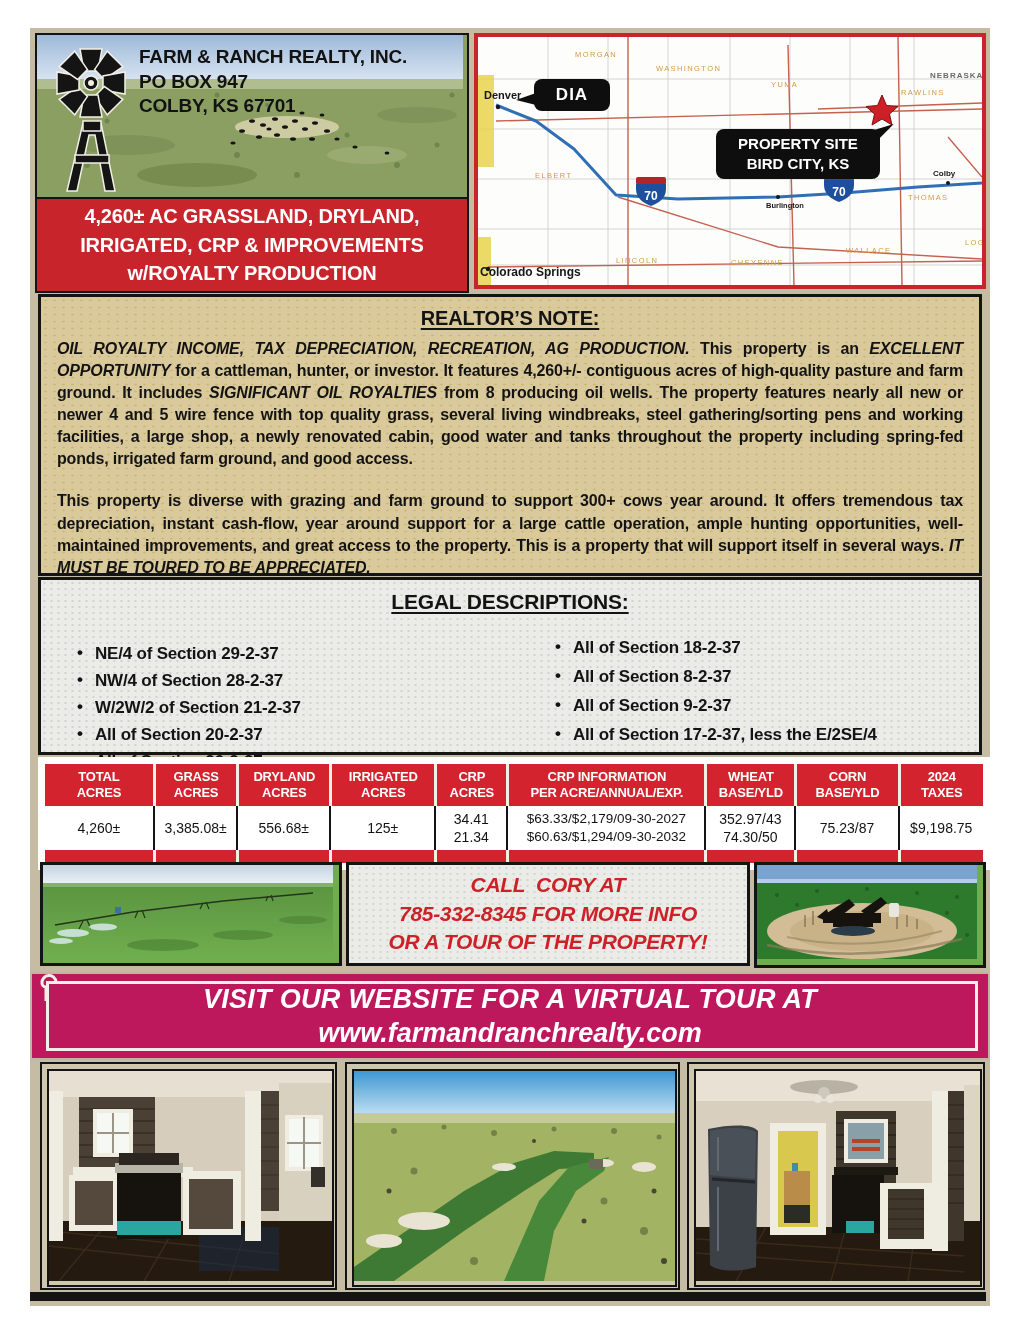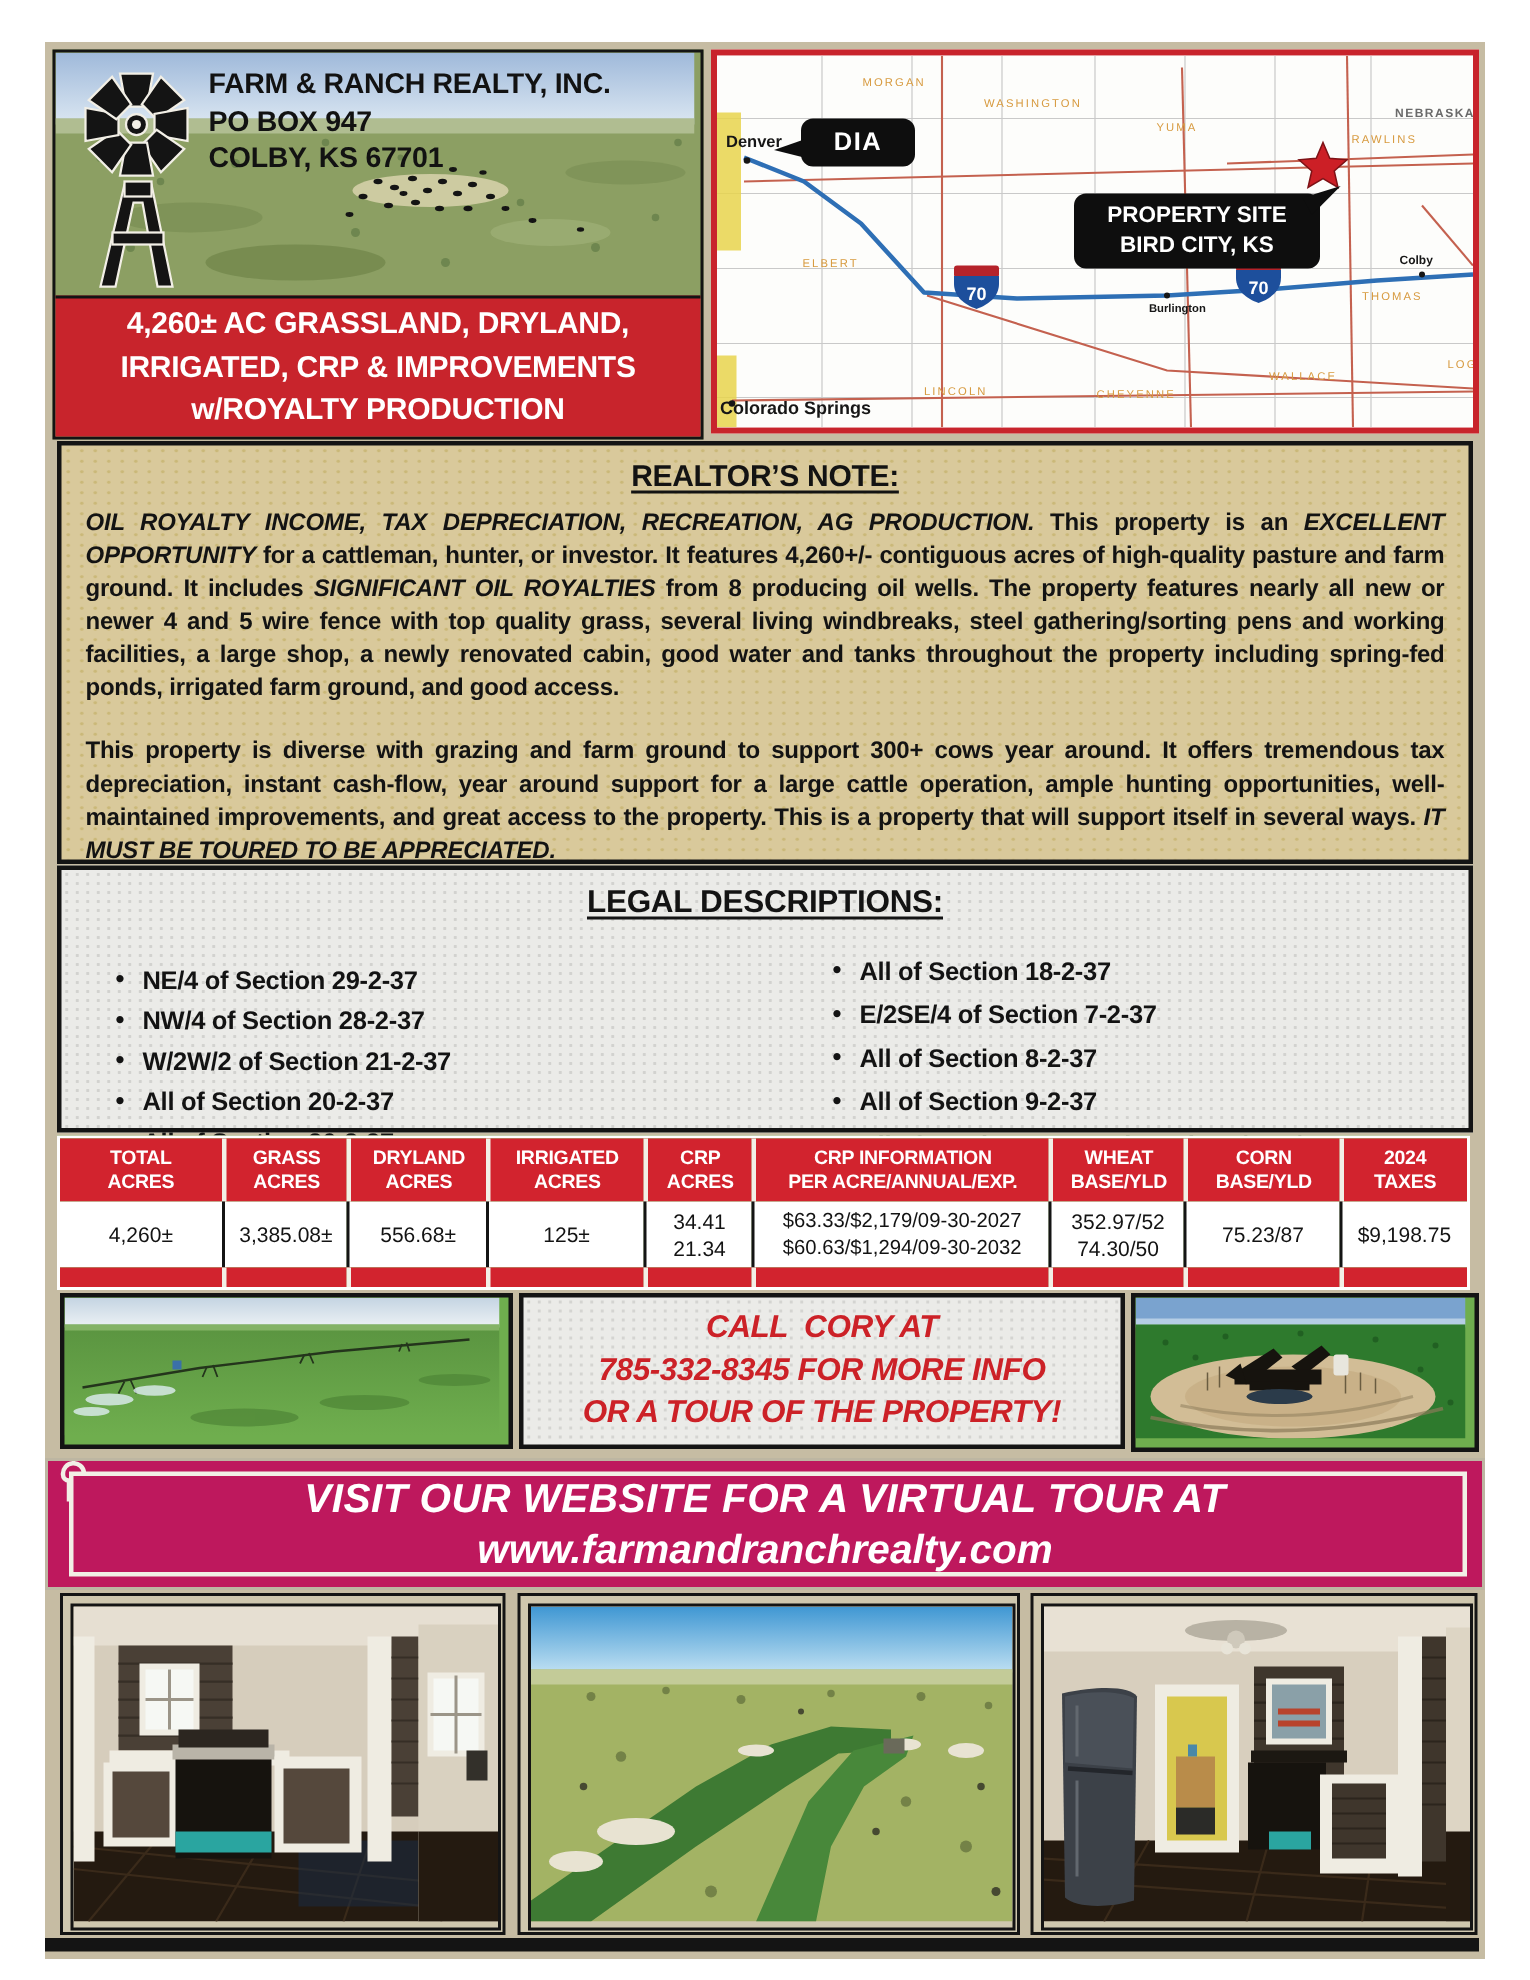--- a/index.html
+++ b/index.html
@@ -86,22 +86,22 @@
   .legal li{
     font-weight:bold;color:#131313;font-size:17px;margin-bottom:7px;position:relative;
     padding-left:18px;letter-spacing:-0.2px;
   }
   .legal li::before{content:"•";position:absolute;left:0;top:-1px;}
   .legal-left{left:20px;top:48px;}
   .legal-right{left:498px;top:42px;}
   .legal-right li{margin-bottom:9px;}
   
   .ptable{
-    position:absolute;left:8px;top:729px;width:938px;border:2px solid #ffffff;
-    display:flex;background:#4d7c0f;
+    position:absolute;left:8px;top:729px;width:938px;border:7px solid #ffffff;
+    display:flex;background:#4c1d95;
   }
   .pcol{display:flex;flex-direction:column;}
   .pcol + .pcol .th, .pcol + .pcol .band{border-left:3px solid #f2efe6;}
   .pcol + .pcol .td{border-left:2px solid #141414;}
   .th{
     background:#d2232e;color:#fff;font-weight:bold;font-size:13px;line-height:1.25;
     height:42px;display:flex;align-items:center;justify-content:center;text-align:center;
     white-space:pre-line;letter-spacing:-0.2px;
   }
   .td{
@@ -329,21 +329,20 @@
     <div class="sec-title" style="font-size:21px;">LEGAL DESCRIPTIONS:</div>
     <ul class="legal-left">
       <li>NE/4 of Section 29-2-37</li>
       <li>NW/4 of Section 28-2-37</li>
       <li>W/2W/2 of Section 21-2-37</li>
       <li>All of Section 20-2-37</li>
       <li>All of Section 26-2-37</li>
     </ul>
     <ul class="legal-right">
       <li>All of Section 18-2-37</li>
-      <li>E/2SE/4 of Section 7-2-37</li>
       <li>All of Section 8-2-37</li>
       <li>All of Section 9-2-37</li>
       <li>All of Section 17-2-37, less the E/2SE/4</li>
     </ul>
   </div>
 
   <div class="ptable">
     <div class="pcol" style="width:11.5%;">
       <div class="th">TOTAL
 ACRES</div>
@@ -378,21 +377,21 @@
     <div class="pcol" style="width:21.1%;">
       <div class="th">CRP INFORMATION
 PER ACRE/ANNUAL/EXP.</div>
       <div class="td" style="font-size:13.5px;">$63.33/$2,179/09-30-2027
 $60.63/$1,294/09-30-2032</div>
       <div class="band"></div>
     </div>
     <div class="pcol" style="width:9.6%;">
       <div class="th">WHEAT
 BASE/YLD</div>
-      <div class="td">352.97/52
+      <div class="td">352.97/43
 74.30/50</div>
       <div class="band"></div>
     </div>
     <div class="pcol" style="width:11.0%;">
       <div class="th">CORN
 BASE/YLD</div>
       <div class="td">75.23/87</div>
       <div class="band"></div>
     </div>
     <div class="pcol" style="width:9.1%;">

